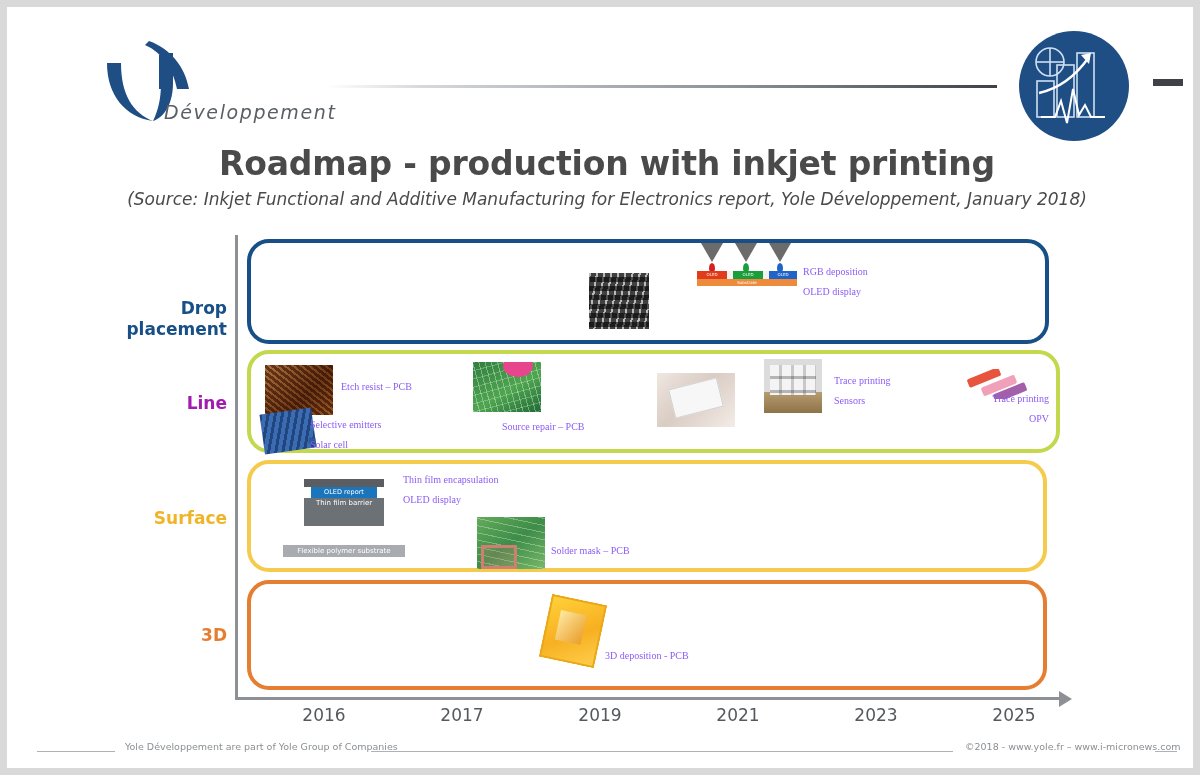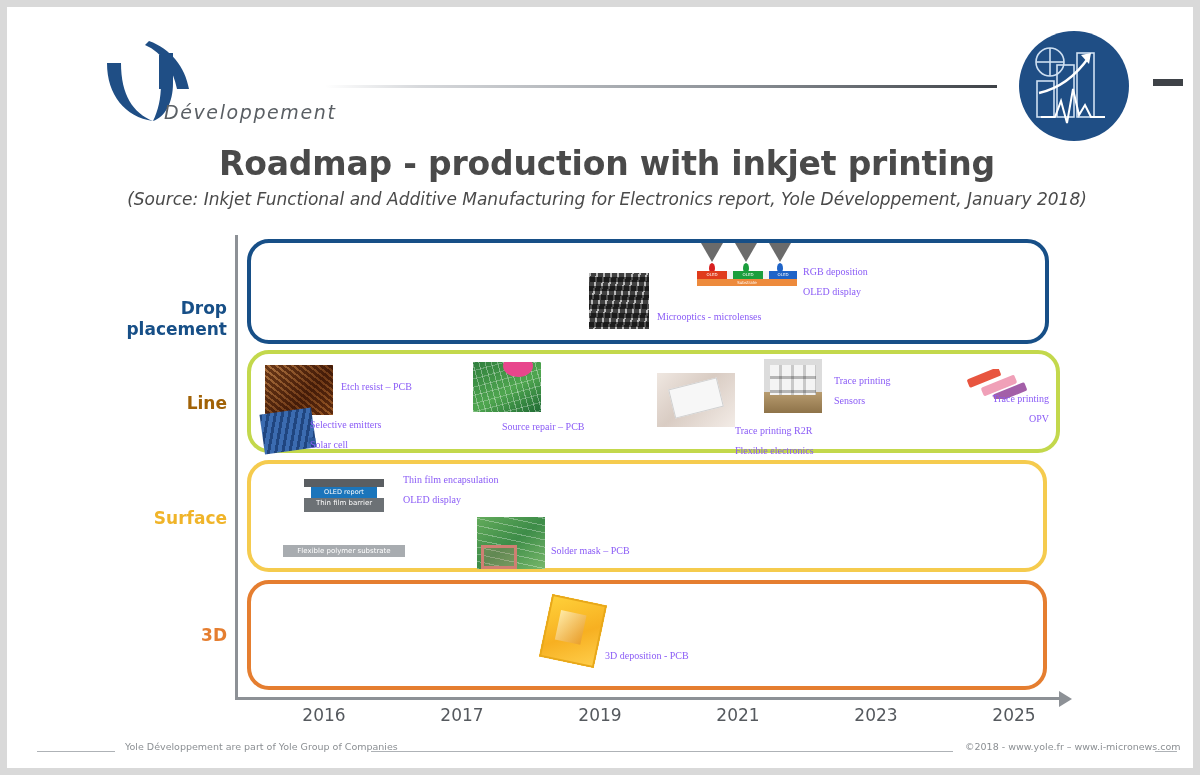--- a/index.html
+++ b/index.html
@@ -75,21 +75,21 @@
   .band-line   {left:240px;top:343px;width:813px;height:103px;border:4px solid #c3d84c;}
   .band-surface{left:240px;top:453px;width:800px;height:112px;border:4px solid #f5cb4e;}
   .band-3d     {left:240px;top:573px;width:800px;height:110px;border:4px solid #e57e30;}
 
   .rowlabel{
     position:absolute;text-align:right;width:120px;
     font-family:"DejaVu Sans", sans-serif;
     font-weight:bold;font-size:17px;line-height:21px;
   }
   .rl-drop   {left:100px;top:255px;color:#174f87;}
-  .rl-line   {left:100px;top:386px;color:#a16207;}
+  .rl-line   {left:100px;top:386px;color:#a21caf;}
   .rl-surface{left:100px;top:501px;color:#f0b429;}
   .rl-3d     {left:100px;top:618px;color:#e57e30;}
 
   
   .cap{
     position:absolute;
     font-family:Liberation Serif, serif;
     font-size:10px;line-height:19.5px;color:#8b5cf6;white-space:pre-line;
   }
 
@@ -183,21 +183,21 @@
     position:absolute;display:block;height:9px;border-radius:2px;transform:rotate(-22deg);
   }
   
   .tfstack{position:absolute;left:276px;top:472px;width:122px;height:42px;}
   .tf-cap{position:absolute;left:21px;top:0;width:80px;height:8px;background:#5a5e62;}
   .tf-oled{
     position:absolute;left:28px;top:8px;width:66px;height:11px;background:#1b75bb;
     color:#fff;font-family:"DejaVu Sans", sans-serif;font-size:6.5px;line-height:11px;text-align:center;
   }
   .tf-barrier{
-    position:absolute;left:21px;top:19px;width:80px;height:14px;background:#6c7175;
+    position:absolute;left:21px;top:19px;width:80px;height:28px;background:#6c7175;
     color:#fff;font-family:"DejaVu Sans", sans-serif;font-size:7px;line-height:11px;text-align:center;
   }
   .tf-sub{
     position:absolute;left:0;top:30px;width:122px;height:12px;background:#a8acb0;
     color:#fff;font-family:"DejaVu Sans", sans-serif;font-size:7px;line-height:12px;text-align:center;margin-top:36px;
   }
   
   .solderpcb{
     left:470px;top:510px;width:68px;height:52px;
     background:
@@ -274,21 +274,20 @@
     <div class="rowlabel rl-line">Line</div>
     <div class="rowlabel rl-surface">Surface</div>
     <div class="rowlabel rl-3d">3D</div>
 
     <div class="band band-drop"></div>
     <div class="band band-line"></div>
     <div class="band band-surface"></div>
     <div class="band band-3d"></div>
 
     <div class="thumb microlens"></div>
-    <div class="cap" style="left:650px;top:300px;">Microoptics - microlenses</div>
 
     <div class="rgbdiag">
       <div class="nozzle" style="left:4px;"></div>
       <div class="nozzle" style="left:38px;"></div>
       <div class="nozzle" style="left:72px;"></div>
       <div class="drop" style="left:12px;top:20px;background:#d82020;"></div>
       <div class="drop" style="left:46px;top:20px;background:#1a9e3c;"></div>
       <div class="drop" style="left:80px;top:20px;background:#1f64c8;"></div>
       <div class="oledbar" style="left:0;width:30px;background:#e03c1c;">
         <span>OLED</span>
@@ -310,22 +309,20 @@
     <div class="cap" style="left:334px;top:370px;">Etch resist – PCB</div>
 
     <div class="thumb solarcell"></div>
     <div class="cap" style="left:303px;top:408px;">Selective emitters
 Solar cell</div>
 
     <div class="thumb repairpcb"></div>
     <div class="cap" style="left:495px;top:410px;">Source repair – PCB</div>
 
     <div class="thumb handflex"></div>
-    <div class="cap" style="left:728px;top:414px;">Trace printing R2R
-Flexible electronics</div>
 
     <div class="thumb sensors"></div>
     <div class="cap" style="left:827px;top:364px;">Trace printing
 Sensors</div>
 
     <div class="thumb opv">
       <span style="left:0;top:4px;width:34px;background:#e8553f;"></span>
       <span style="left:14px;top:12px;width:36px;background:#f0a0b8;"></span>
       <span style="left:26px;top:19px;width:34px;background:#a35fa8;"></span>
     </div>

